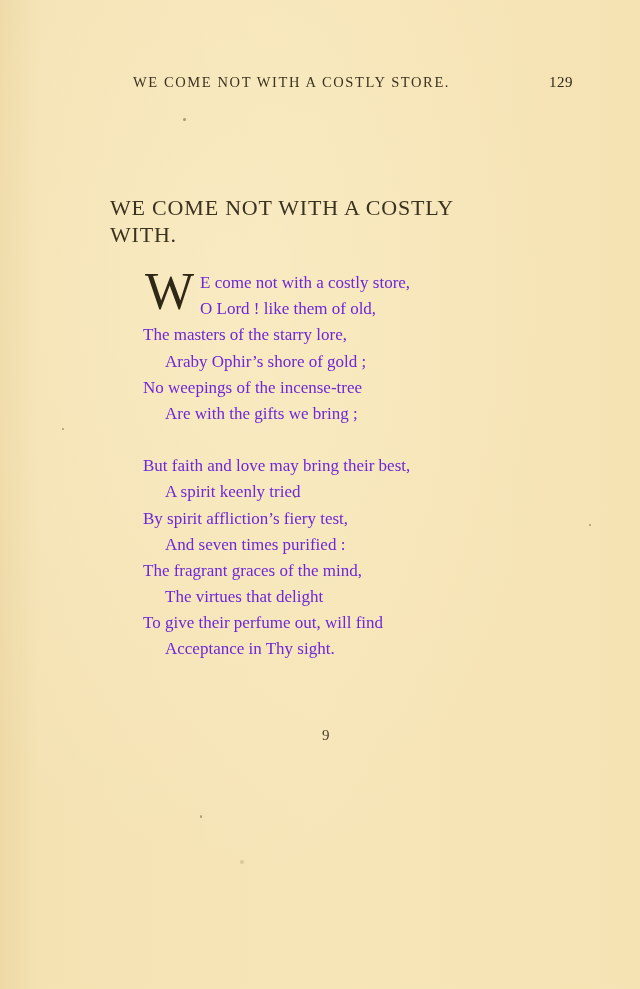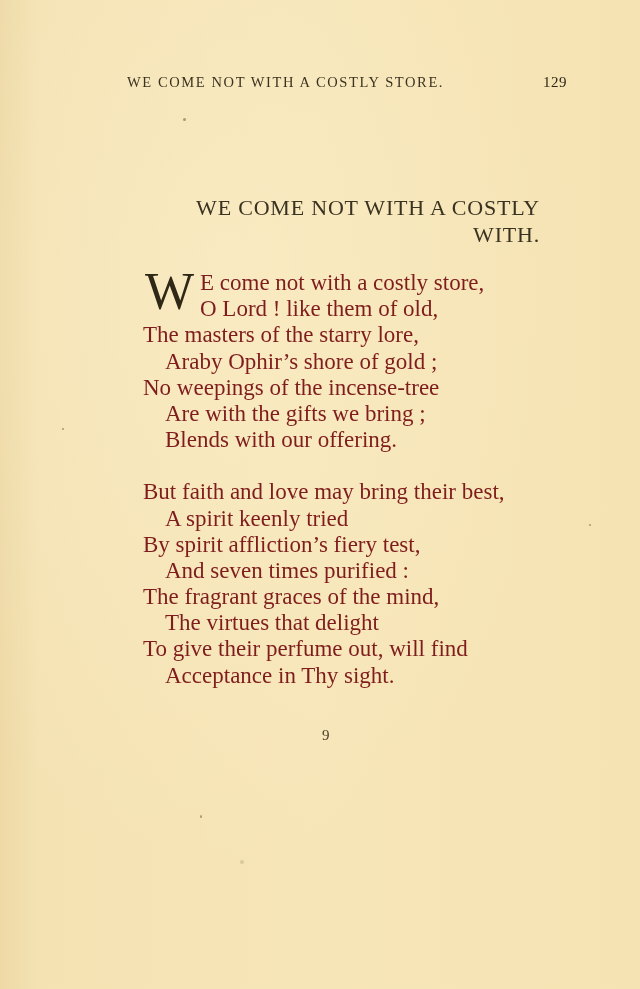--- a/index.html
+++ b/index.html
@@ -18,21 +18,21 @@
   .page-bg {
     position: absolute;
     inset: 0;
     background:
       radial-gradient(ellipse at 35% 30%, rgba(255,245,215,0.35), rgba(255,245,215,0) 60%),
       linear-gradient(90deg, #eed9a6 0%, #f4e2b3 6%, #f6e5b7 50%, #f5e3b4 100%);
   }
   .running-head {
     position: absolute;
     top: 74px;
-    left: 127px;
+    left: 133px;
     width: 440px;
     display: flex;
     justify-content: space-between;
     align-items: center;
   }
   .running-title {
     font-size: 14.5px;
     letter-spacing: 1.6px;
     color: #3b3320;
     text-transform: uppercase;
@@ -40,38 +40,38 @@
   .running-page {
     font-size: 15px;
     color: #2e2718;
     letter-spacing: 0.5px;
   }
   .poem-title {
     position: absolute;
     top: 194px;
     left: 110px;
     width: 430px;
-    text-align: right;
+    text-align: left;
     font-size: 22px;
     line-height: 27px;
     letter-spacing: 0.8px;
     color: #3a3220;
   }
   .poem {
     position: absolute;
     top: 270px;
     left: 143px;
     width: 400px;
   }
   .line {
-    font-size: 23px;
+    font-size: 17px;
     line-height: 26.2px;
     height: 26.2px;
     white-space: nowrap;
-    color: #7f1d1d;
+    color: #6d28d9;
   }
   .line.indent {
     padding-left: 22px;
   }
   .line.first {
     padding-left: 57px;
   }
   .stanza-gap {
     height: 26px;
   }
@@ -122,21 +122,20 @@
   <div class="stanza">
     <div class="first-wrap">
       <span class="dropcap">W</span>
       <div class="line first">E come not with a costly store,</div>
     </div>
     <div class="line first">O Lord ! like them of old,</div>
     <div class="line">The masters of the starry lore,</div>
     <div class="line indent">Araby Ophir’s shore of gold ;</div>
     <div class="line">No weepings of the incense-tree</div>
     <div class="line indent">Are with the gifts we bring ;</div>
-    <div class="line indent">Blends with our offering.</div>
   </div>
 
   <div class="stanza-gap"></div>
 
   <div class="stanza">
     <div class="line">But faith and love may bring their best,</div>
     <div class="line indent">A spirit keenly tried</div>
     <div class="line">By spirit affliction’s fiery test,</div>
     <div class="line indent">And seven times purified :</div>
     <div class="line">The fragrant graces of the mind,</div>

